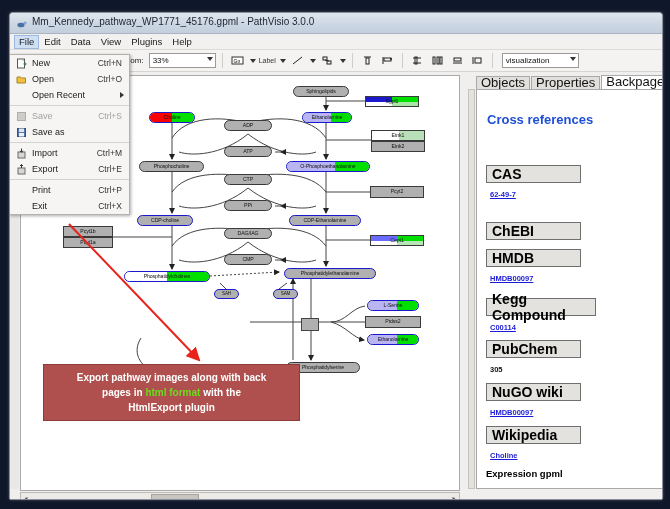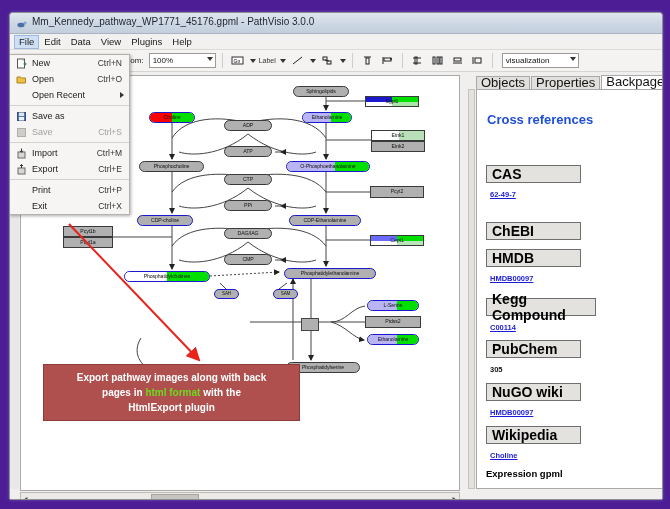--- a/index.html
+++ b/index.html
@@ -1,17 +1,17 @@
 <!DOCTYPE html>
 <html><head>
 <meta charset="utf-8">
 <style>
   html,body{margin:0;padding:0;background:#000;}
   body{width:670px;height:509px;overflow:hidden;font-family:"Liberation Sans",sans-serif;}
-  #root{position:relative;width:670px;height:509px;background:#4c1d95;}
+  #root{position:relative;width:670px;height:509px;background:#0f172a;}
 
   
   .win{position:absolute;left:9px;top:12px;width:652px;height:486px;
        background:#f0efee;border:1px solid #8a9099;border-radius:4px 4px 2px 2px;
        box-shadow:0 0 3px rgba(255,255,255,.25);overflow:hidden;}
   .titlebar{height:20px;background:linear-gradient(#dfe6ee,#cdd7e3 55%,#c3cfdd);
             border-bottom:1px solid #aab4c0;position:relative;}
   .titlebar .tb-icon{position:absolute;left:6px;top:4px;width:12px;height:12px;}
   .titlebar .tb-title{position:absolute;left:22px;top:3px;font-size:10px;color:#1b2430;
             white-space:nowrap;}
@@ -135,21 +135,21 @@
       <span class="mi">Data</span>
       <span class="mi">View</span>
       <span class="mi">Plugins</span>
       <span class="mi">Help</span>
     </div>
 
     <div class="toolbar">
       <div style="width:102px"></div>
       <span class="zoomlab">Zoom:</span>
       <div class="combo" style="width:62px">
-        <span>100%</span>
+        <span>33%</span>
         <span class="arrow"></span>
       </div>
       <div class="tb-sep"></div>
       <div class="tbtn">
         <svg width="13" height="11">
             <rect x="1" y="2" width="11" height="7" fill="#fff" stroke="#333"></rect>
             <text x="2.5" y="8" font-size="5" font-family="Liberation Sans">Gn</text>
           </svg>
       </div>
       <span class="caret"></span>
@@ -437,40 +437,40 @@
           </span>
           <span class="lbl">Open</span>
           <span class="acc">Ctrl+O</span>
         </div>
         <div class="row">
           <span class="ic"></span>
           <span class="lbl">Open Recent</span>
           <span class="sub"></span>
         </div>
         <div class="divider"></div>
+        <div class="row dim">
+          <span class="ic">
+            <svg width="11" height="11">
+                <rect x="1.5" y="1.5" width="8" height="8" fill="#cfcdca" stroke="#b0aeab"></rect>
+              </svg>
+          </span>
+          <span class="lbl">Save</span>
+          <span class="acc dim">Ctrl+S</span>
+        </div>
         <div class="row">
           <span class="ic">
             <svg width="11" height="11">
                 <rect x="1.5" y="1.5" width="8" height="8" fill="#5577aa" stroke="#33517a"></rect>
                 <rect x="3" y="1.5" width="5" height="3.5" fill="#dfe6ee"></rect>
                 <rect x="3" y="6" width="5" height="3.5" fill="#eef2f7"></rect>
               </svg>
           </span>
           <span class="lbl">Save as</span>
           <span class="acc"></span>
         </div>
-        <div class="row dim">
-          <span class="ic">
-            <svg width="11" height="11">
-                <rect x="1.5" y="1.5" width="8" height="8" fill="#cfcdca" stroke="#b0aeab"></rect>
-              </svg>
-          </span>
-          <span class="lbl">Save</span>
-          <span class="acc dim">Ctrl+S</span>
-        </div>
         <div class="divider"></div>
         <div class="row">
           <span class="ic">
             <svg width="11" height="11">
                 <rect x="2" y="4" width="7" height="6" fill="#d8d6d3" stroke="#6a6a6a"></rect>
                 <path d="M5.5,0.5 l0,3.5 M4,2.8 l1.5,1.5 l1.5,-1.5" stroke="#333" fill="none"></path>
               </svg>
           </span>
           <span class="lbl">Import</span>
           <span class="acc">Ctrl+M</span>

